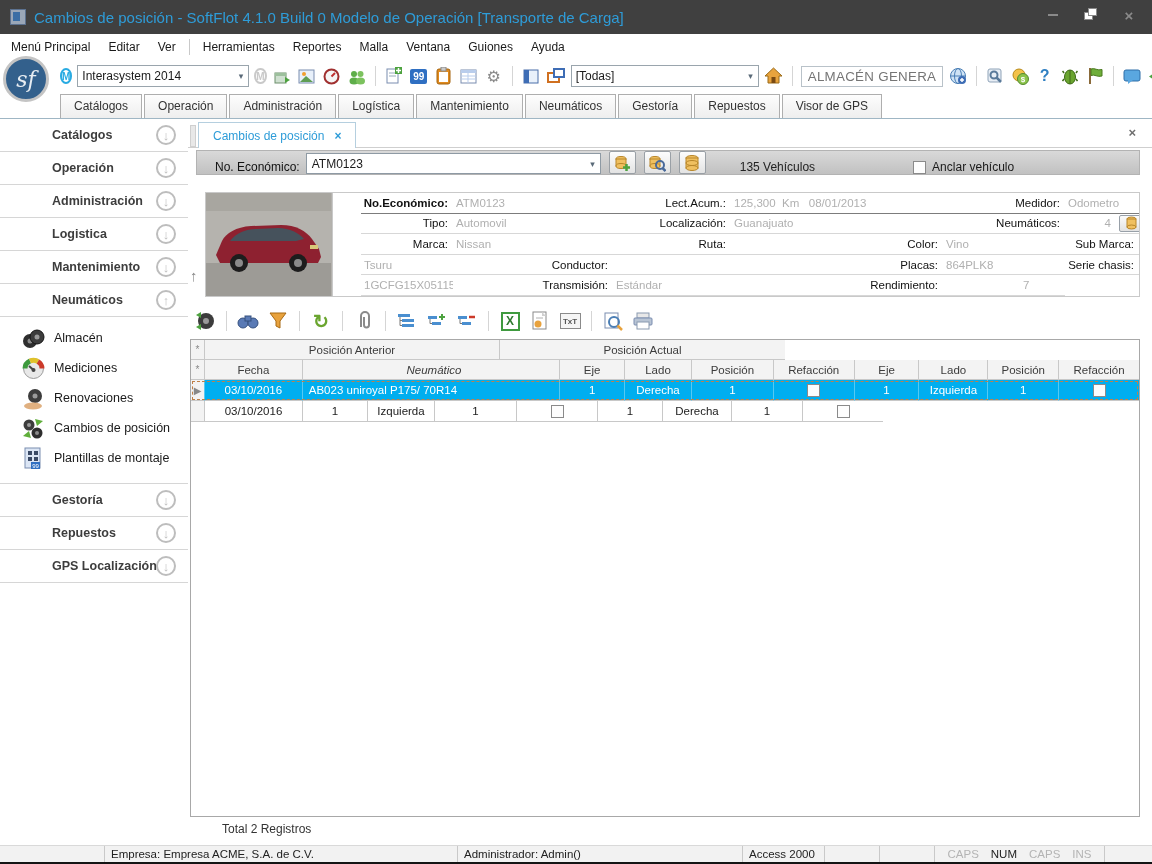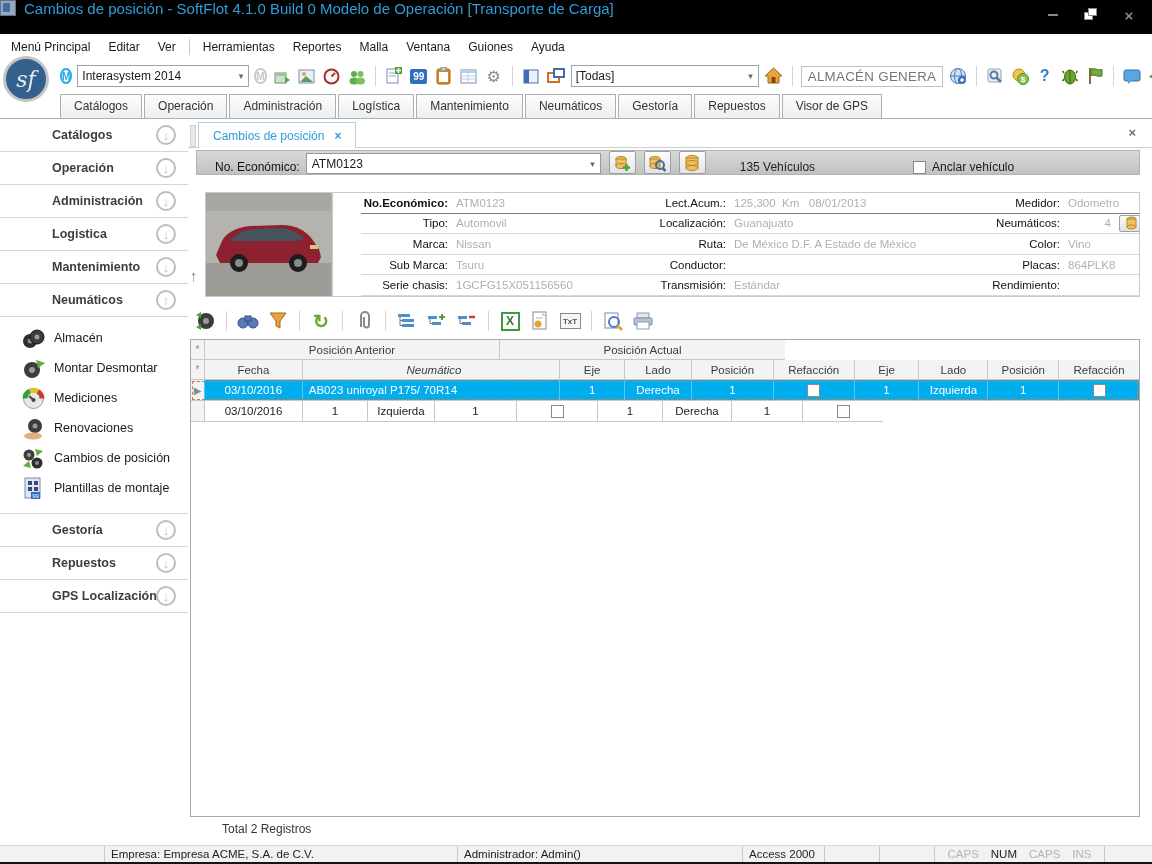--- a/index.html
+++ b/index.html
@@ -1,21 +1,21 @@
 <!DOCTYPE html>
 <html><head>
 <meta charset="utf-8">
 <style>
   * { box-sizing: border-box; margin: 0; padding: 0; }
   html,body { width:1152px; height:864px; }
   body { font-family:"Liberation Sans", sans-serif; font-size:12px; color:#1a1a1a; background:#fff; }
   .app { position:relative; width:1152px; height:864px; background:#fff; overflow:hidden; }
 
   
-  .titlebar { position:absolute; left:0; top:0; width:100%; height:34px; background:#000000; display:flex; align-items:flex-start; }
+  .titlebar { position:absolute; left:0; top:0; width:100%; height:34px; background:#404040; display:flex; align-items:center; padding-left:10px; }
   .app-icon { width:16px; height:16px; margin-right:8px; position:relative; background:#9aa7b8; border:1px solid #5c7290; }
   .app-icon::after{ content:""; position:absolute; left:2px; top:2px; width:7px; height:9px; background:#3b6ea5; }
   .title-text { color:#2e9cd8; font-size:15px; white-space:nowrap; }
   .win-controls { position:absolute; right:12px; top:6px; display:flex; gap:16px; align-items:center; }
   .wc { width:22px; height:18px; display:flex; align-items:center; justify-content:center; color:#8a8a8a; }
   .wc-min::after{ content:""; width:10px; height:2px; background:#8a8a8a; }
   .wc-restore { position:relative; }
   .wc-restore i{ position:absolute; width:9px; height:8px; border:1.5px solid #8a8a8a; background:#fff; }
   .wc-restore i.b{ left:4px; top:6px; } .wc-restore i.f{ left:8px; top:2px; }
   .wc-close { font-size:15px; font-weight:bold; }
@@ -338,28 +338,20 @@
     </div>
     <div class="sb-items">
       <div class="sb-item">
         <span class="ico"><svg width="23" height="23">
               <circle cx="8" cy="14" r="7" fill="#2e2e2e"></circle>
               <circle cx="8" cy="14" r="2.5" fill="#8a8a8a"></circle>
               <circle cx="15" cy="10" r="7" fill="#3c3c3c" stroke="#161616"></circle>
               <circle cx="15" cy="10" r="2.5" fill="#9a9a9a"></circle>
             </svg></span>
         <span class="lbl">Almacén</span>
-      </div>
-      <div class="sb-item">
-        <span class="ico"><svg width="23" height="23">
-              <circle cx="10" cy="13" r="8" fill="#3c3c3c"></circle>
-              <circle cx="10" cy="13" r="3" fill="#9a9a9a"></circle>
-              <polygon points="14,3 23,6 16,11" fill="#5fae3a"></polygon>
-            </svg></span>
-        <span class="lbl">Montar Desmontar</span>
       </div>
       <div class="sb-item">
         <span class="ico"><svg width="23" height="23">
               <circle cx="11.5" cy="11.5" r="10" fill="#e8e8e8" stroke="#9a9a9a"></circle>
               <path d="M3,11.5 A8.5,8.5 0 0 1 8,4" stroke="#3d9a3d" stroke-width="5" fill="none"></path>
               <path d="M8,4 A8.5,8.5 0 0 1 16,4.5" stroke="#e0c22a" stroke-width="5" fill="none"></path>
               <path d="M16,4.5 A8.5,8.5 0 0 1 20,11.5" stroke="#cc3a2a" stroke-width="5" fill="none"></path>
               <circle cx="11.5" cy="13" r="2" fill="#444"></circle>
               <line x1="11.5" y1="13" x2="7" y2="9" stroke="#444" stroke-width="2"></line>
             </svg></span>
@@ -497,21 +489,20 @@
                   <ellipse cx="5.5" cy="3" rx="4.5" ry="2" fill="#f0c060" stroke="#b8862a"></ellipse>
                   <rect x="1" y="3" width="9" height="8" fill="#f0c060" stroke="#b8862a"></rect>
                   <ellipse cx="5.5" cy="11" rx="4.5" ry="2" fill="#f0c060" stroke="#b8862a"></ellipse>
                 </svg></span>
           </div>
         </div>
 
         <div class="vg-cell vg-lbl">Marca:</div>
         <div class="vg-cell vg-val">Nissan</div>
         <div class="vg-cell vg-lbl">Ruta:</div>
-        <div class="vg-cell vg-val">De México D.F. A Estado de México</div>
         <div class="vg-cell vg-lbl">Color:</div>
         <div class="vg-cell vg-val">Vino</div>
 
         <div class="vg-cell vg-lbl">Sub Marca:</div>
         <div class="vg-cell vg-val">Tsuru</div>
         <div class="vg-cell vg-lbl">Conductor:</div>
         <div class="vg-cell vg-val"></div>
         <div class="vg-cell vg-lbl">Placas:</div>
         <div class="vg-cell vg-val">864PLK8</div>
 

